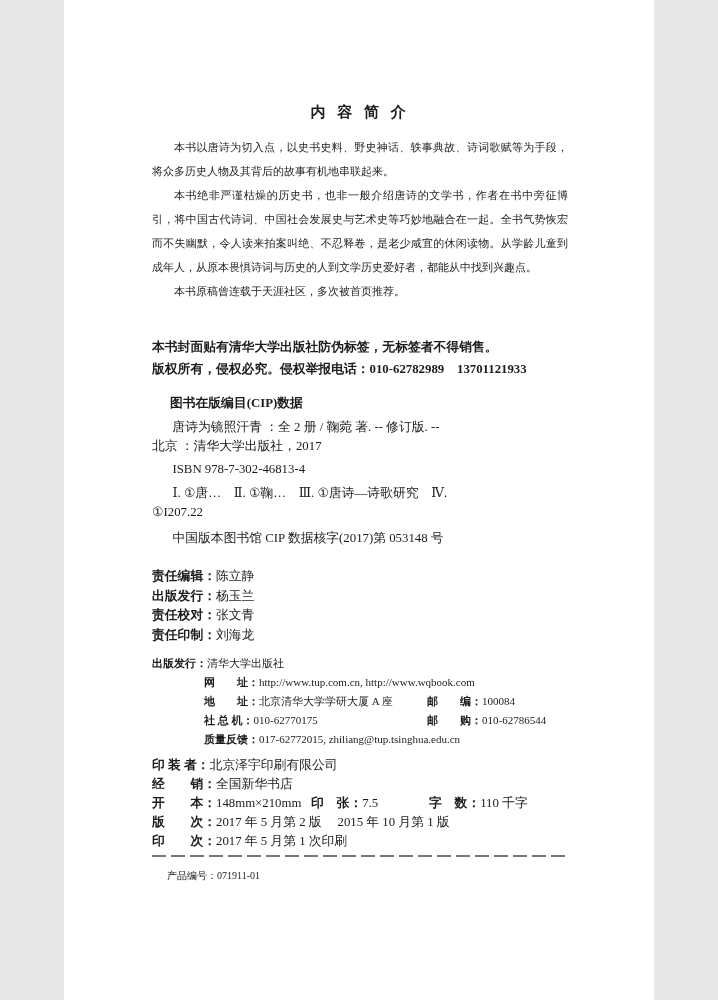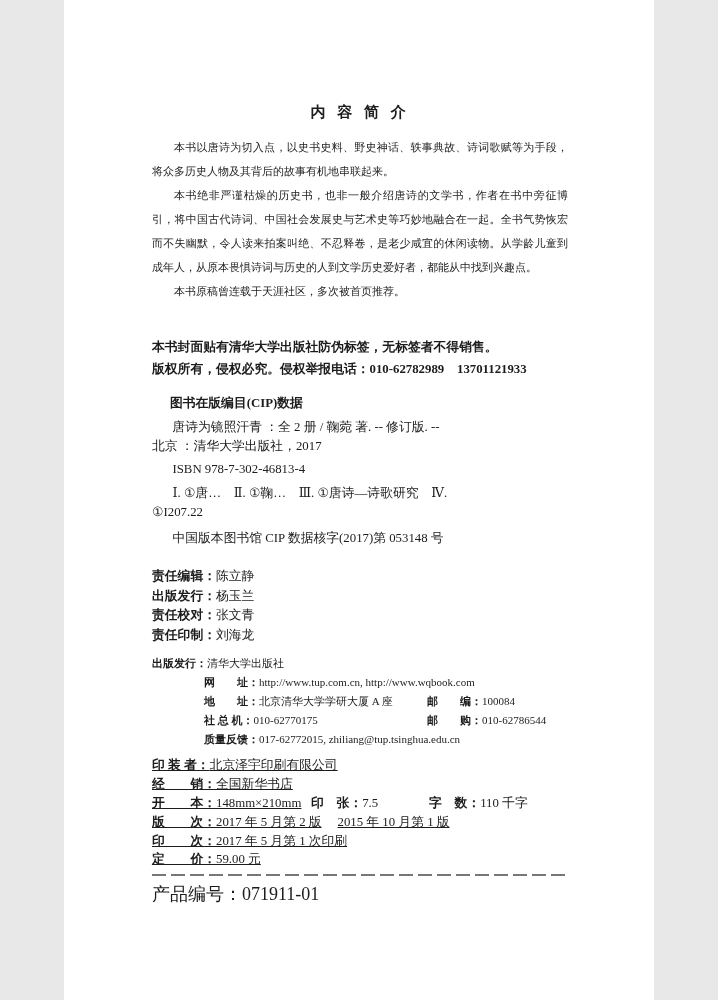--- a/index.html
+++ b/index.html
@@ -56,32 +56,32 @@
   .blabel { font-weight: bold; }
 
   
   .publisher { margin-top: 9px; font-size: 11px; }
   .publisher .row { line-height: 19px; position: relative; }
   .pub-sub { padding-left: 52px; }
   .pub-right { position: absolute; left: 275px; top: 0; }
 
   
   .printing { margin-top: 7px; font-size: 12.8px; }
-  .printing .row { line-height: 18.8px; position: relative; text-decoration: underline; }
+  .printing .row { line-height: 18.8px; position: relative; }
   .print-mid { position: absolute; left: 159px; top: 0; }
   .print-right { position: absolute; left: 277px; top: 0; }
   .val2 { margin-left: 16px; }
 
   
   .divider {
     margin-top: 5px;
     height: 2px;
     background: repeating-linear-gradient(to right, #777 0 14px, transparent 14px 19px);
   }
-  .product { margin-top: 9px; font-size: 18px; line-height: 19px; }
+  .product { margin-top: 9px; font-size: 10px; line-height: 19px; margin-left: 15px; }
 </style>
 </head>
 <body>
 
 <div class="page">
 
   <div class="intro">
     <h1 class="intro-title">内 容 简 介</h1>
     <p>本书以唐诗为切入点，以史书史料、野史神话、轶事典故、诗词歌赋等为手段，将众多历史人物及其背后的故事有机地串联起来。</p>
     <p>本书绝非严谨枯燥的历史书，也非一般介绍唐诗的文学书，作者在书中旁征博引，将中国古代诗词、中国社会发展史与艺术史等巧妙地融合在一起。全书气势恢宏而不失幽默，令人读来拍案叫绝、不忍释卷，是老少咸宜的休闲读物。从学龄儿童到成年人，从原本畏惧诗词与历史的人到文学历史爱好者，都能从中找到兴趣点。</p>
@@ -149,23 +149,20 @@
       <span class="blabel">开　　本：</span><span>148mm×210mm</span>
       <span class="print-mid"><span class="blabel">印　张：</span><span>7.5</span></span>
       <span class="print-right"><span class="blabel">字　数：</span><span>110 千字</span></span>
     </div>
     <div class="row">
       <span class="blabel">版　　次：</span><span>2017 年 5 月第 2 版</span><span class="val2">2015 年 10 月第 1 版</span>
     </div>
     <div class="row">
       <span class="blabel">印　　次：</span><span>2017 年 5 月第 1 次印刷</span>
     </div>
-    <div class="row">
-      <span class="blabel">定　　价：</span><span>59.00 元</span>
-    </div>
   </div>
 
   <div class="divider"></div>
   <div class="product">
     <span>产品编号：</span><span>071911-01</span>
   </div>
 
 </div>
 
 </body></html>

